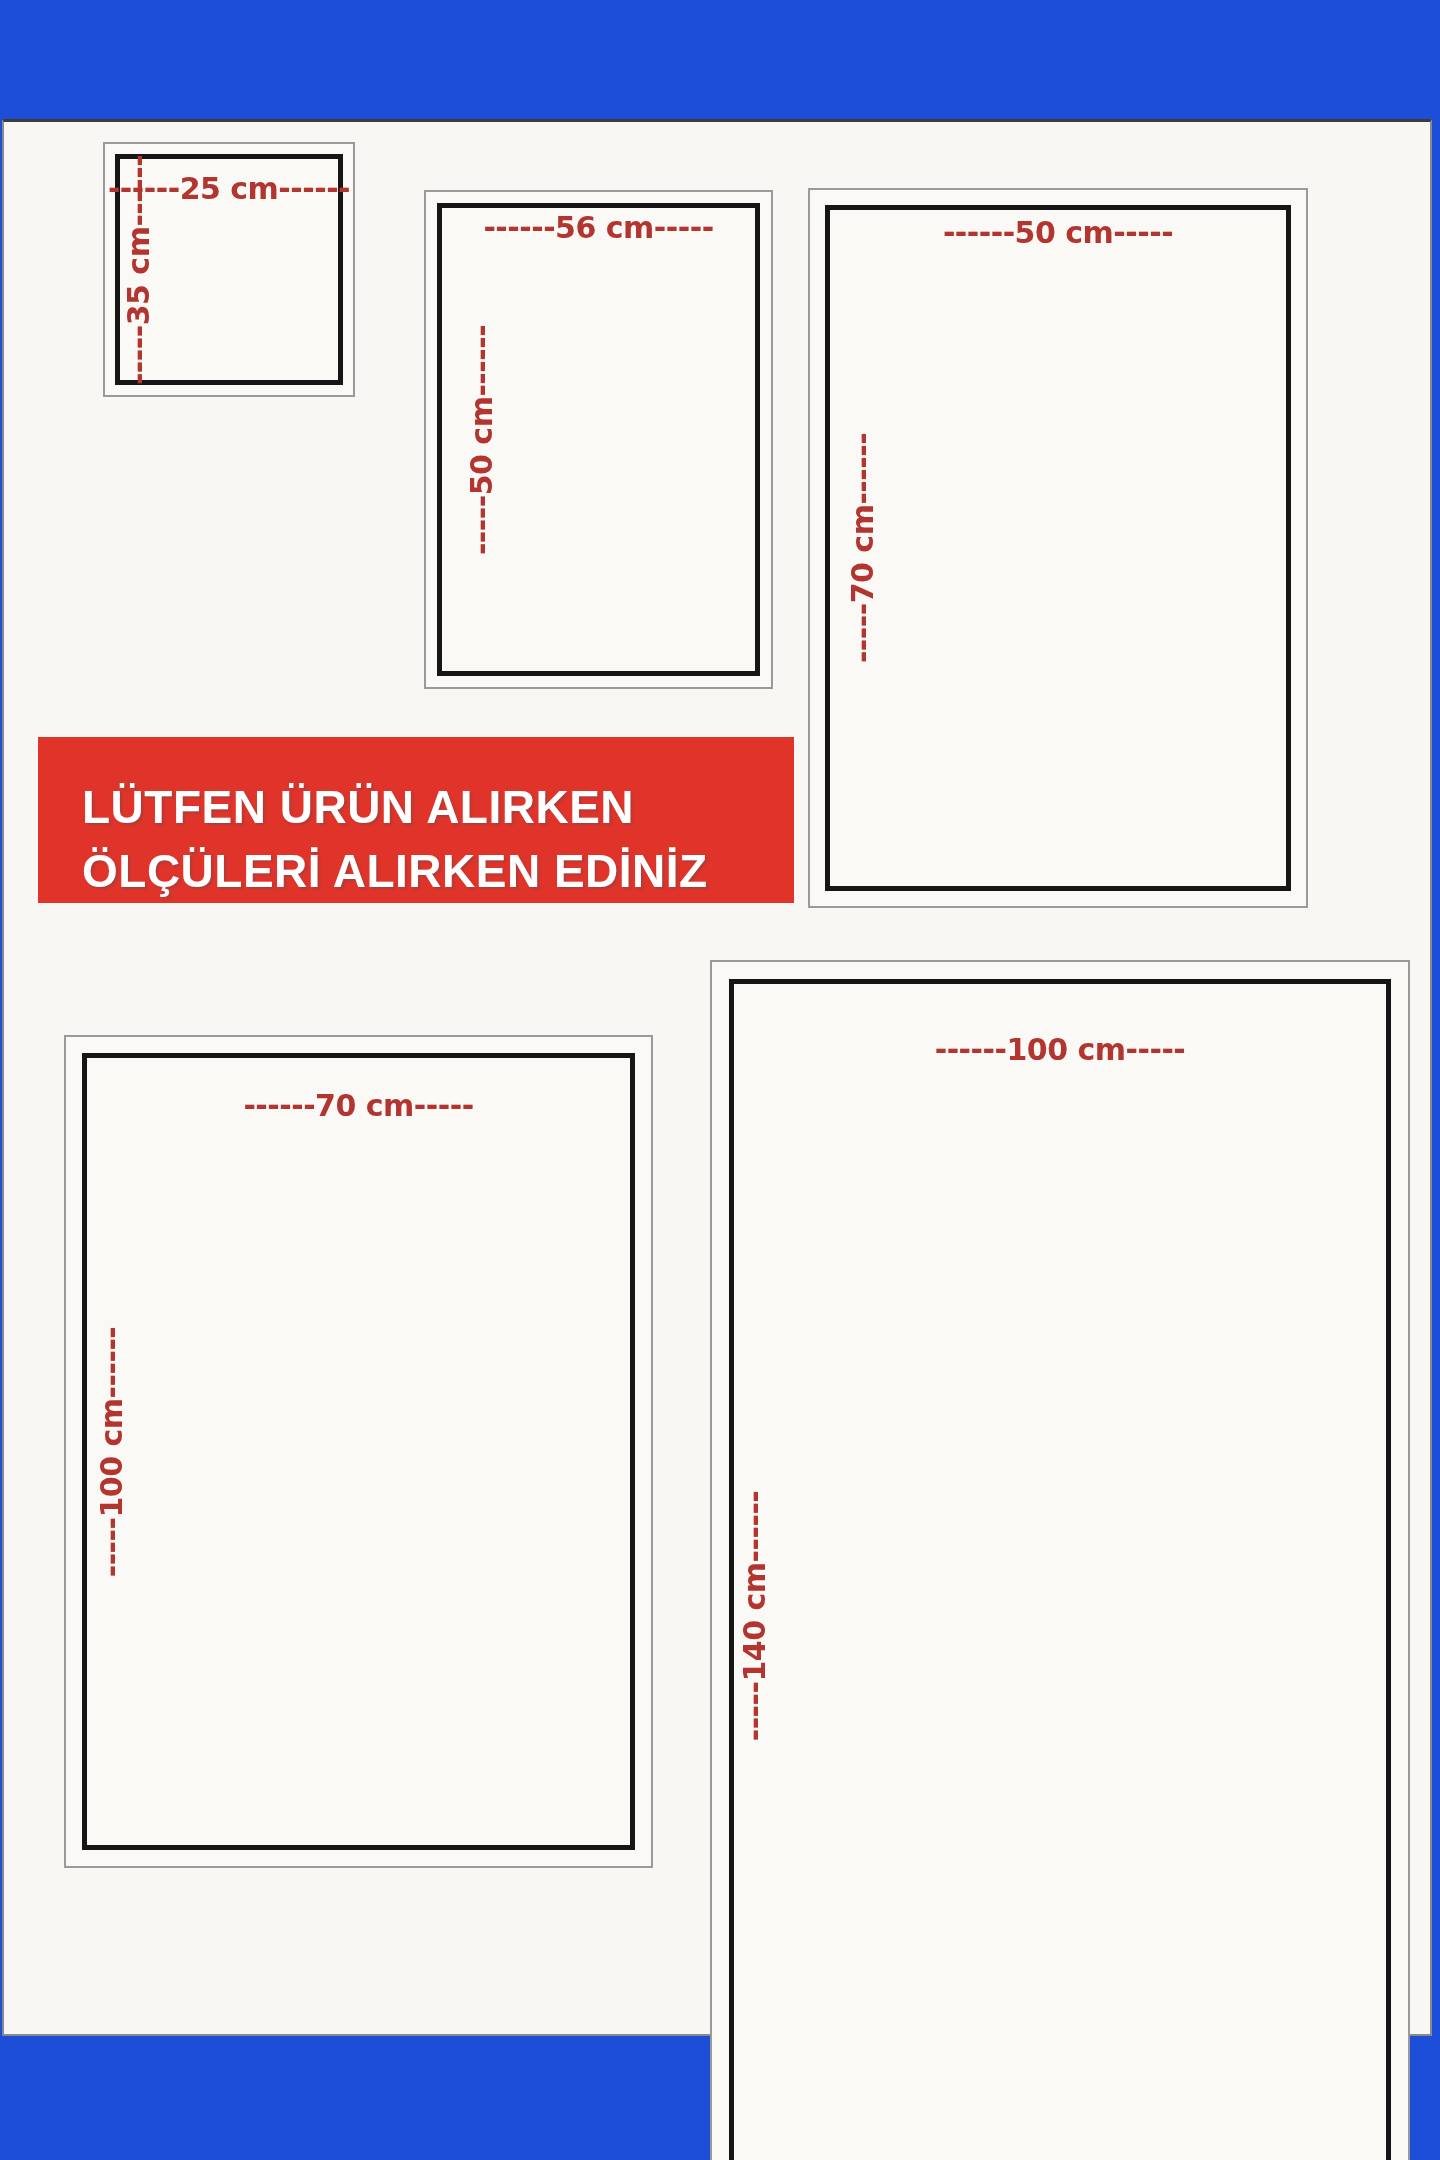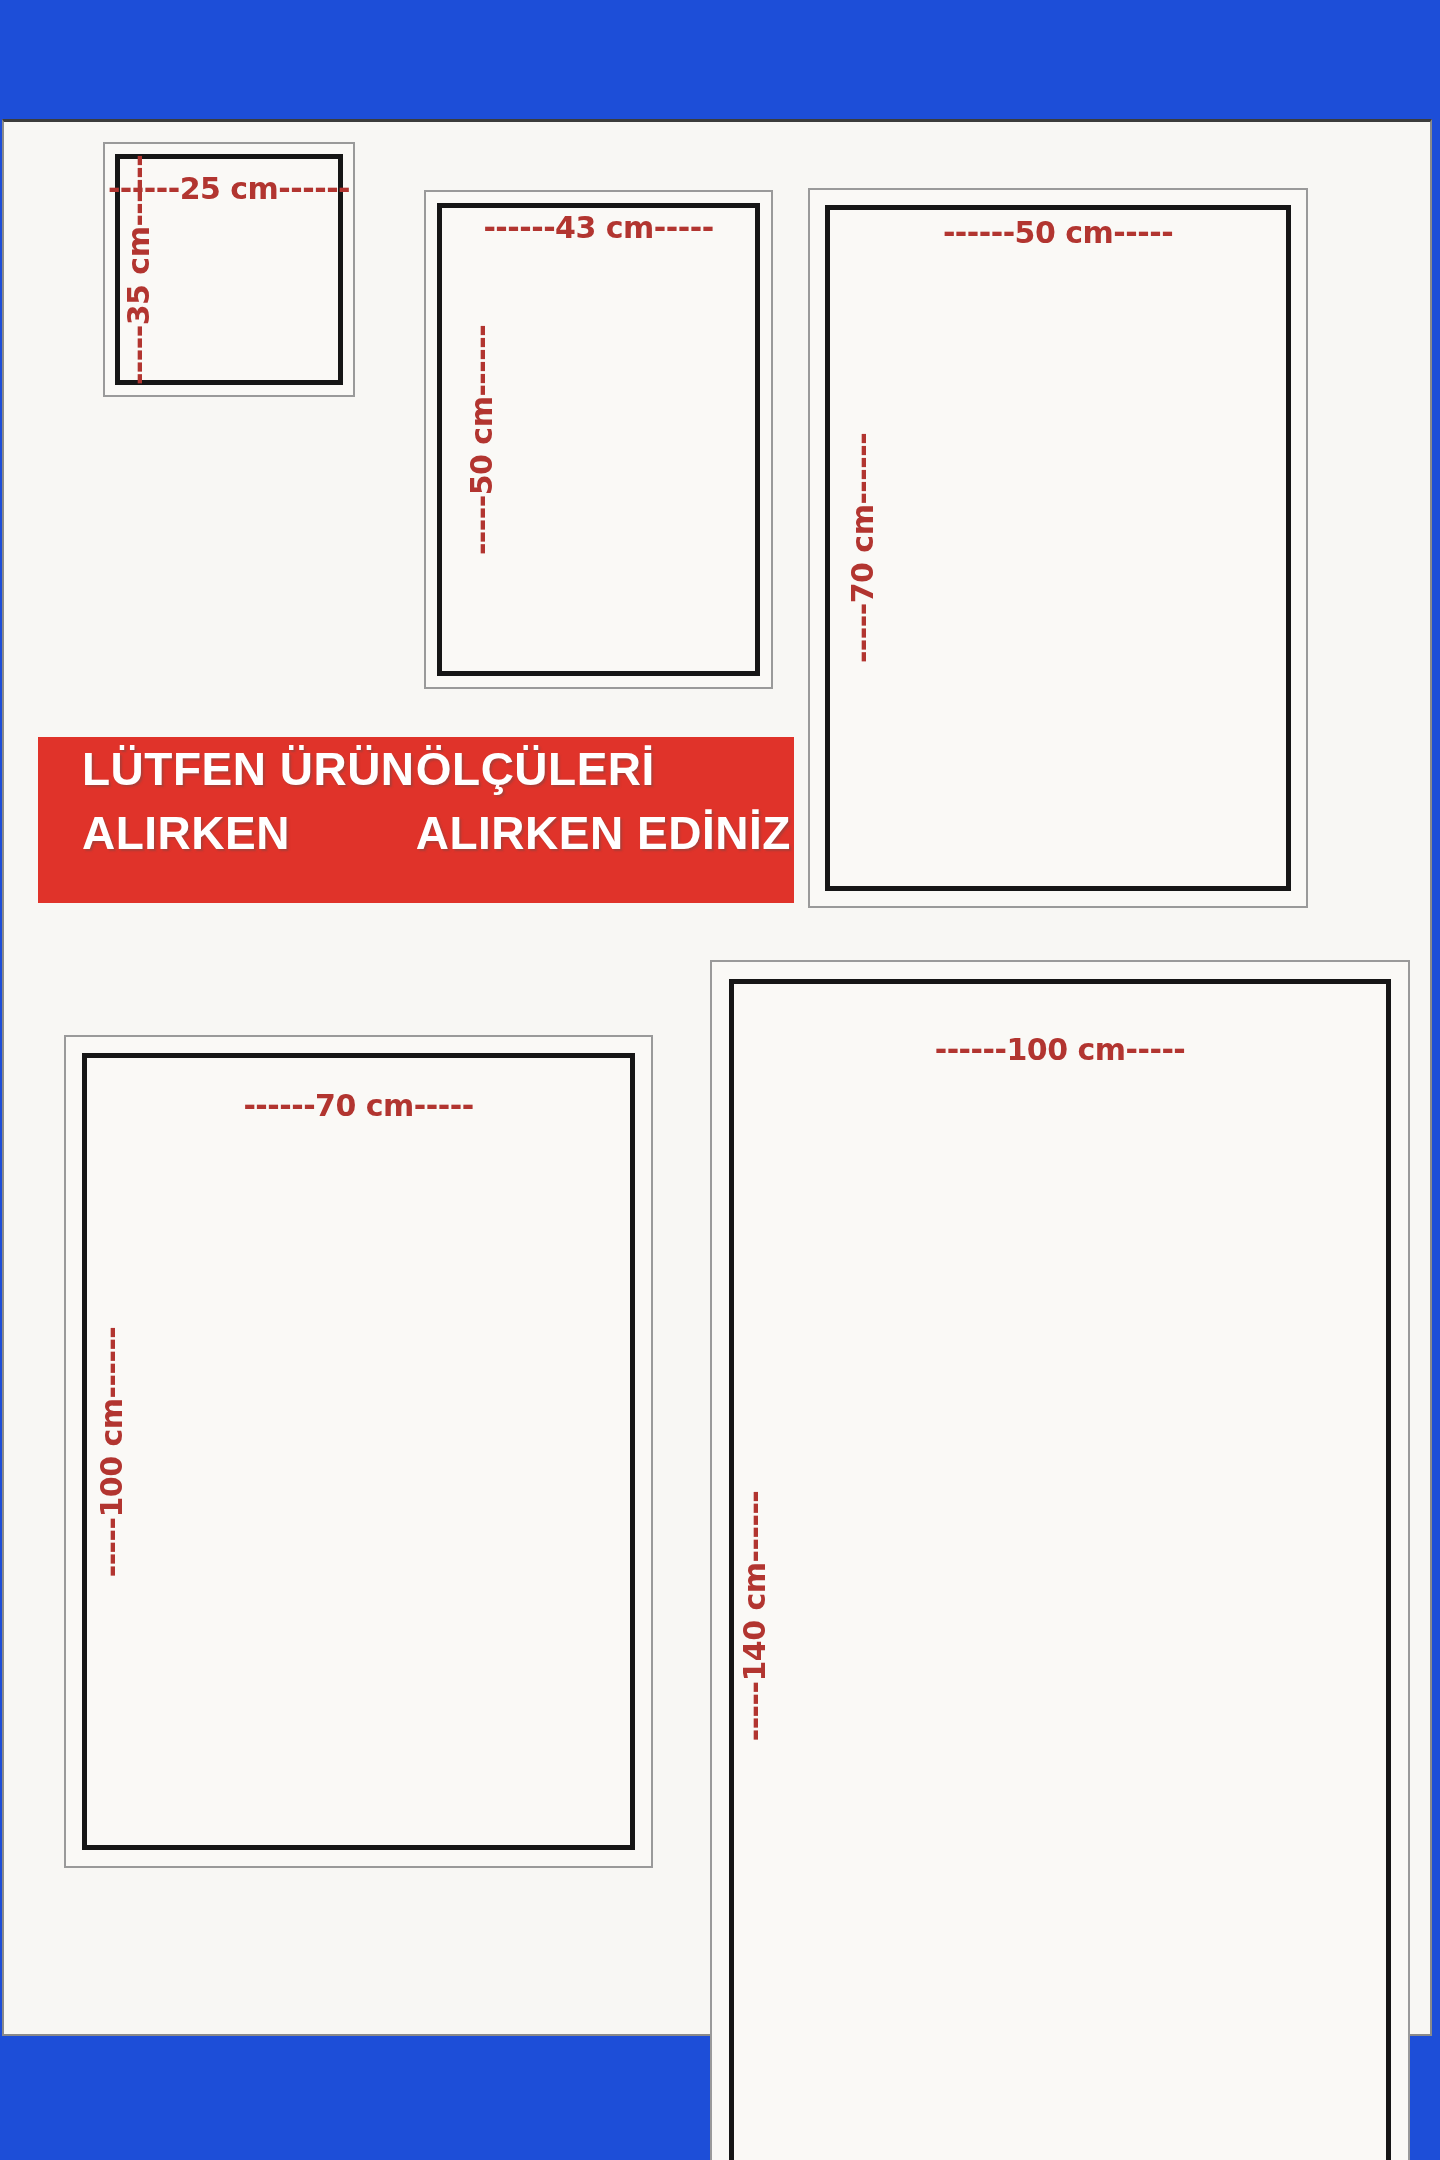--- a/index.html
+++ b/index.html
@@ -69,21 +69,21 @@
 
   .banner {
     position: absolute;
     left: 38px;
     top: 737px;
     width: 756px;
     height: 166px;
     background: var(--color-banner_background, #e0332a);
     color: var(--color-banner_text, #ffffff);
     display: flex;
-    flex-direction: row;
+    flex-direction: column;
     justify-content: flex-end;
     padding-left: 44px;
     box-sizing: border-box;
     font-family: "Liberation Sans", sans-serif;
   }
   .banner-line {
     font-size: 46px;
     line-height: 64px;
     font-weight: bold;
     letter-spacing: 0.5px;
@@ -98,21 +98,21 @@
   <div class="page-sheet"></div>
 
   <div class="size-box box-1">
     <div class="inner-frame"></div>
     <div class="dim-label w-label">------25 cm------</div>
     <div class="dim-label h-label">-----35 cm------</div>
   </div>
 
   <div class="size-box box-2">
     <div class="inner-frame"></div>
-    <div class="dim-label w-label">------43 cm-----</div>
+    <div class="dim-label w-label">------56 cm-----</div>
     <div class="dim-label h-label">-----50 cm------</div>
   </div>
 
   <div class="size-box box-3">
     <div class="inner-frame"></div>
     <div class="dim-label w-label">------50 cm-----</div>
     <div class="dim-label h-label">-----70 cm------</div>
   </div>
 
   <div class="banner">

